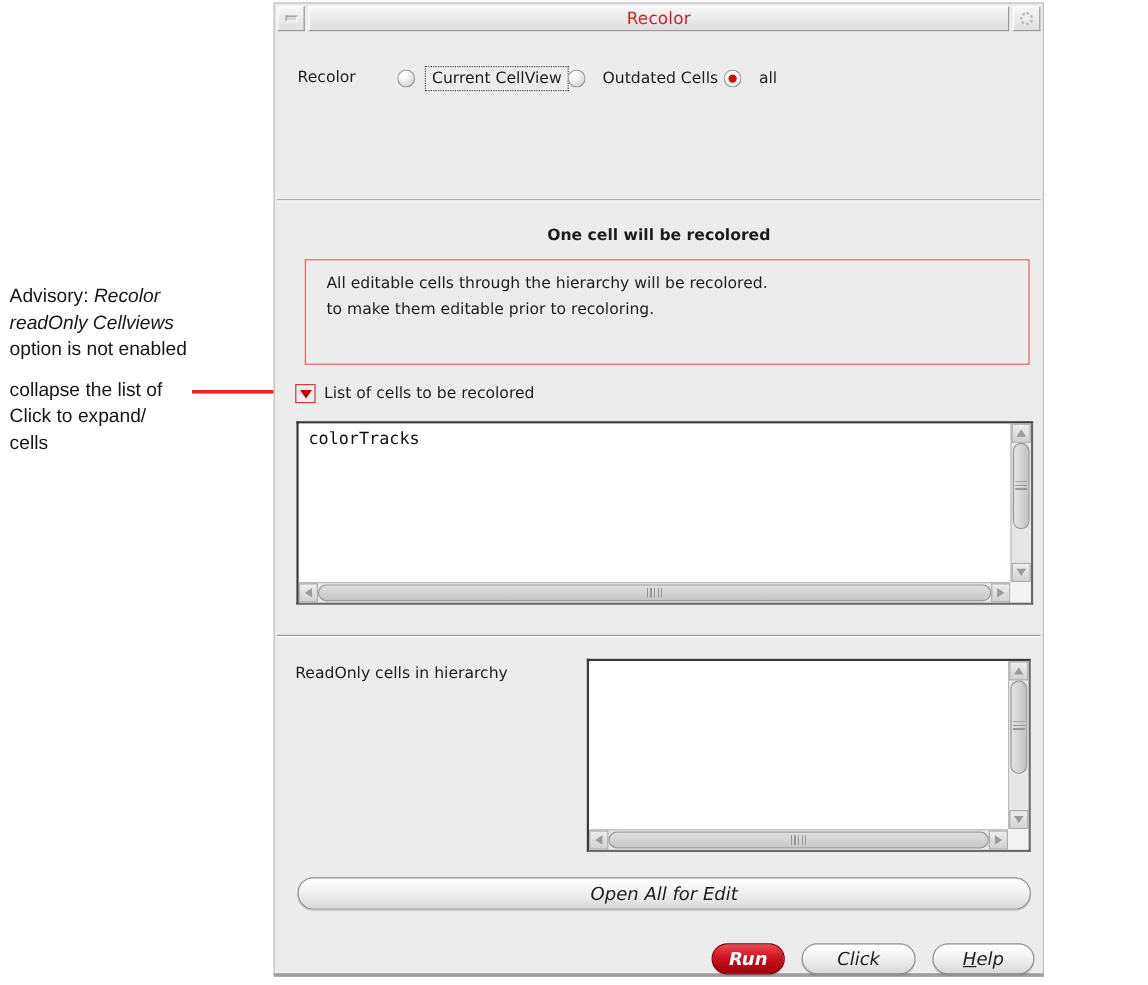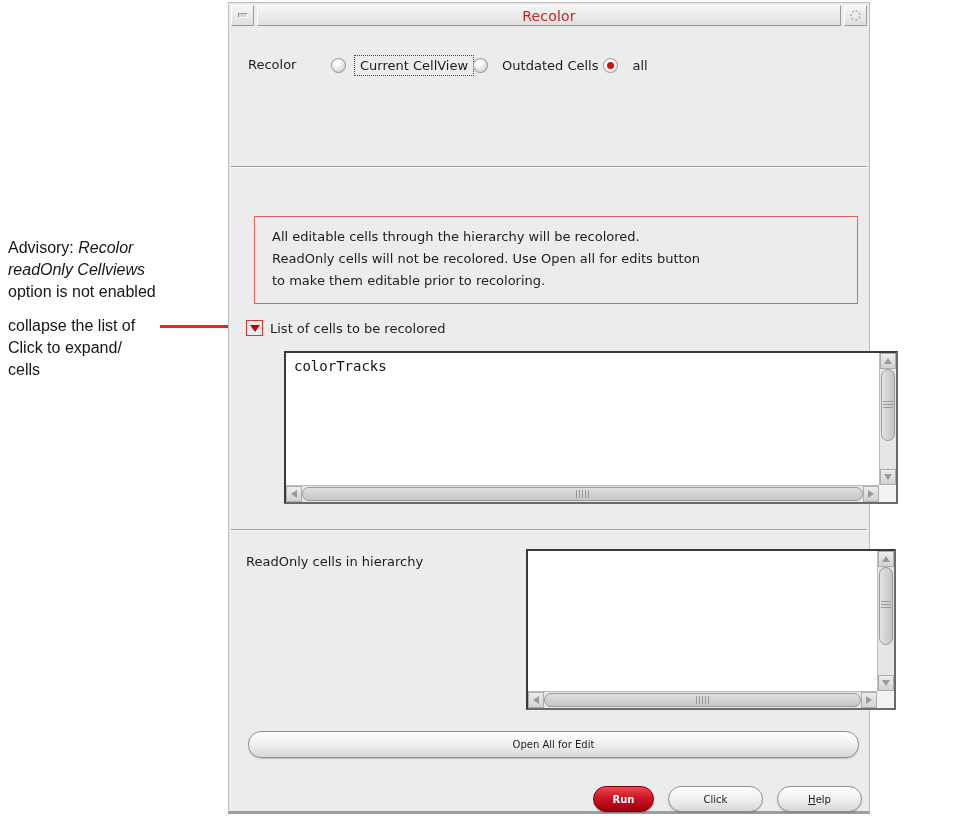--- a/index.html
+++ b/index.html
@@ -62,21 +62,21 @@
   #expander-row { position:absolute; left:17px; top:317px; display:flex; align-items:center; }
   #expander-box { width:17px; height:16px; border:1px solid #cc3b3b; background:#ececec;
                   display:flex; align-items:center; justify-content:center; cursor:pointer; }
   .glyph-tri-down { width:0; height:0; border-left:5px solid transparent;
                     border-right:5px solid transparent; border-top:7px solid #c00000; }
   #expander-label { margin-left:7px; }
 
   
   .listbox { position:absolute; background:#ffffff; border:2px solid;
              border-color:#3a3a3a #6a6a6a #6a6a6a #3a3a3a;
-             display:grid; grid-template-columns:1fr 17px; grid-template-rows:1fr 17px;margin-left:37px; }
+             display:grid; grid-template-columns:1fr 17px; grid-template-rows:1fr 17px; }
   #listbox-cells    { left:18px;  top:348px; width:614px; height:153px; }
   #listbox-readonly { left:260px; top:546px; width:370px; height:161px; }
   .list-content { background:#ffffff; padding:5px 8px; overflow:hidden;
                   font-family:"DejaVu Sans Mono", monospace; font-size:14px; color:#111; }
   .list-item { white-space:nowrap; }
 
   
   .vscroll { display:flex; flex-direction:column; background:#e6e6e6; border-left:1px solid #bcbcbc; }
   .hscroll { display:flex; background:#e6e6e6; border-top:1px solid #bcbcbc; }
   .sb-btn { flex:0 0 16px; background:linear-gradient(#ededed,#d2d2d2); border:1px solid #adadad;
@@ -95,24 +95,24 @@
   .tri-up    { width:0;height:0;border-left:4px solid transparent;border-right:4px solid transparent;border-bottom:6px solid #9a9a9a; }
   .tri-down2 { width:0;height:0;border-left:4px solid transparent;border-right:4px solid transparent;border-top:6px solid #9a9a9a; }
   .tri-left  { width:0;height:0;border-top:4px solid transparent;border-bottom:4px solid transparent;border-right:6px solid #9a9a9a; }
   .tri-right { width:0;height:0;border-top:4px solid transparent;border-bottom:4px solid transparent;border-left:6px solid #9a9a9a; }
   .sb-corner { background:#f2f2f2; }
 
   
   #readonly-label { position:absolute; left:17px; top:551px; }
 
   
-  .pill { border-radius:13px; border:1px solid #8f8f8f; color:#1c1c1c; font-size:10px;
+  .pill { border-radius:13px; border:1px solid #8f8f8f; color:#1c1c1c; font-size:15px;
           background:linear-gradient(#ffffff 0%,#f2f2f2 45%,#d8d8d8 100%);
           box-shadow:0 1px 1px rgba(0,0,0,.18); display:flex; align-items:center;
-          justify-content:center; cursor:pointer; font-family:"DejaVu Sans", sans-serif; }
+          justify-content:center; cursor:pointer; font-family:"DejaVu Sans", sans-serif;font-style:italic; }
   #open-all-button { position:absolute; left:19px; top:728px; width:611px; height:27px; }
   #action-row { position:absolute; top:783px; right:7px; display:flex; gap:14px; }
   #run-button { width:61px; height:26px; color:#ffffff; font-weight:bold;
                 background:linear-gradient(#ea4a52 0%,#cf1422 45%,#9c000c 100%);
                 border:1px solid #7e0008; }
   #cancel-button { width:95px; height:26px; }
   #help-button { width:85px; height:26px; }
   .u { text-decoration:underline; }
 </style>
 </head>
@@ -159,24 +159,24 @@
       </div>
       <div class="radio-row">
         <span class="radio selected"></span>
         <span class="radio-label">all</span>
       </div>
     </div>
   </div>
 
   <div class="sep" id="sep1"></div>
 
+  <div id="summary">One cell will be recolored</div>
 
   <div id="warning-box">
     <div>All editable cells through the hierarchy will be recolored.</div>
-    <div>ReadOnly cells will not be recolored. Use Open all for edits button</div>
     <div>to make them editable prior to recoloring.</div>
   </div>
 
   <div id="expander-row">
     <div id="expander-box">
       <div class="glyph-tri-down"></div>
     </div>
     <span id="expander-label">List of cells to be recolored</span>
   </div>
 

